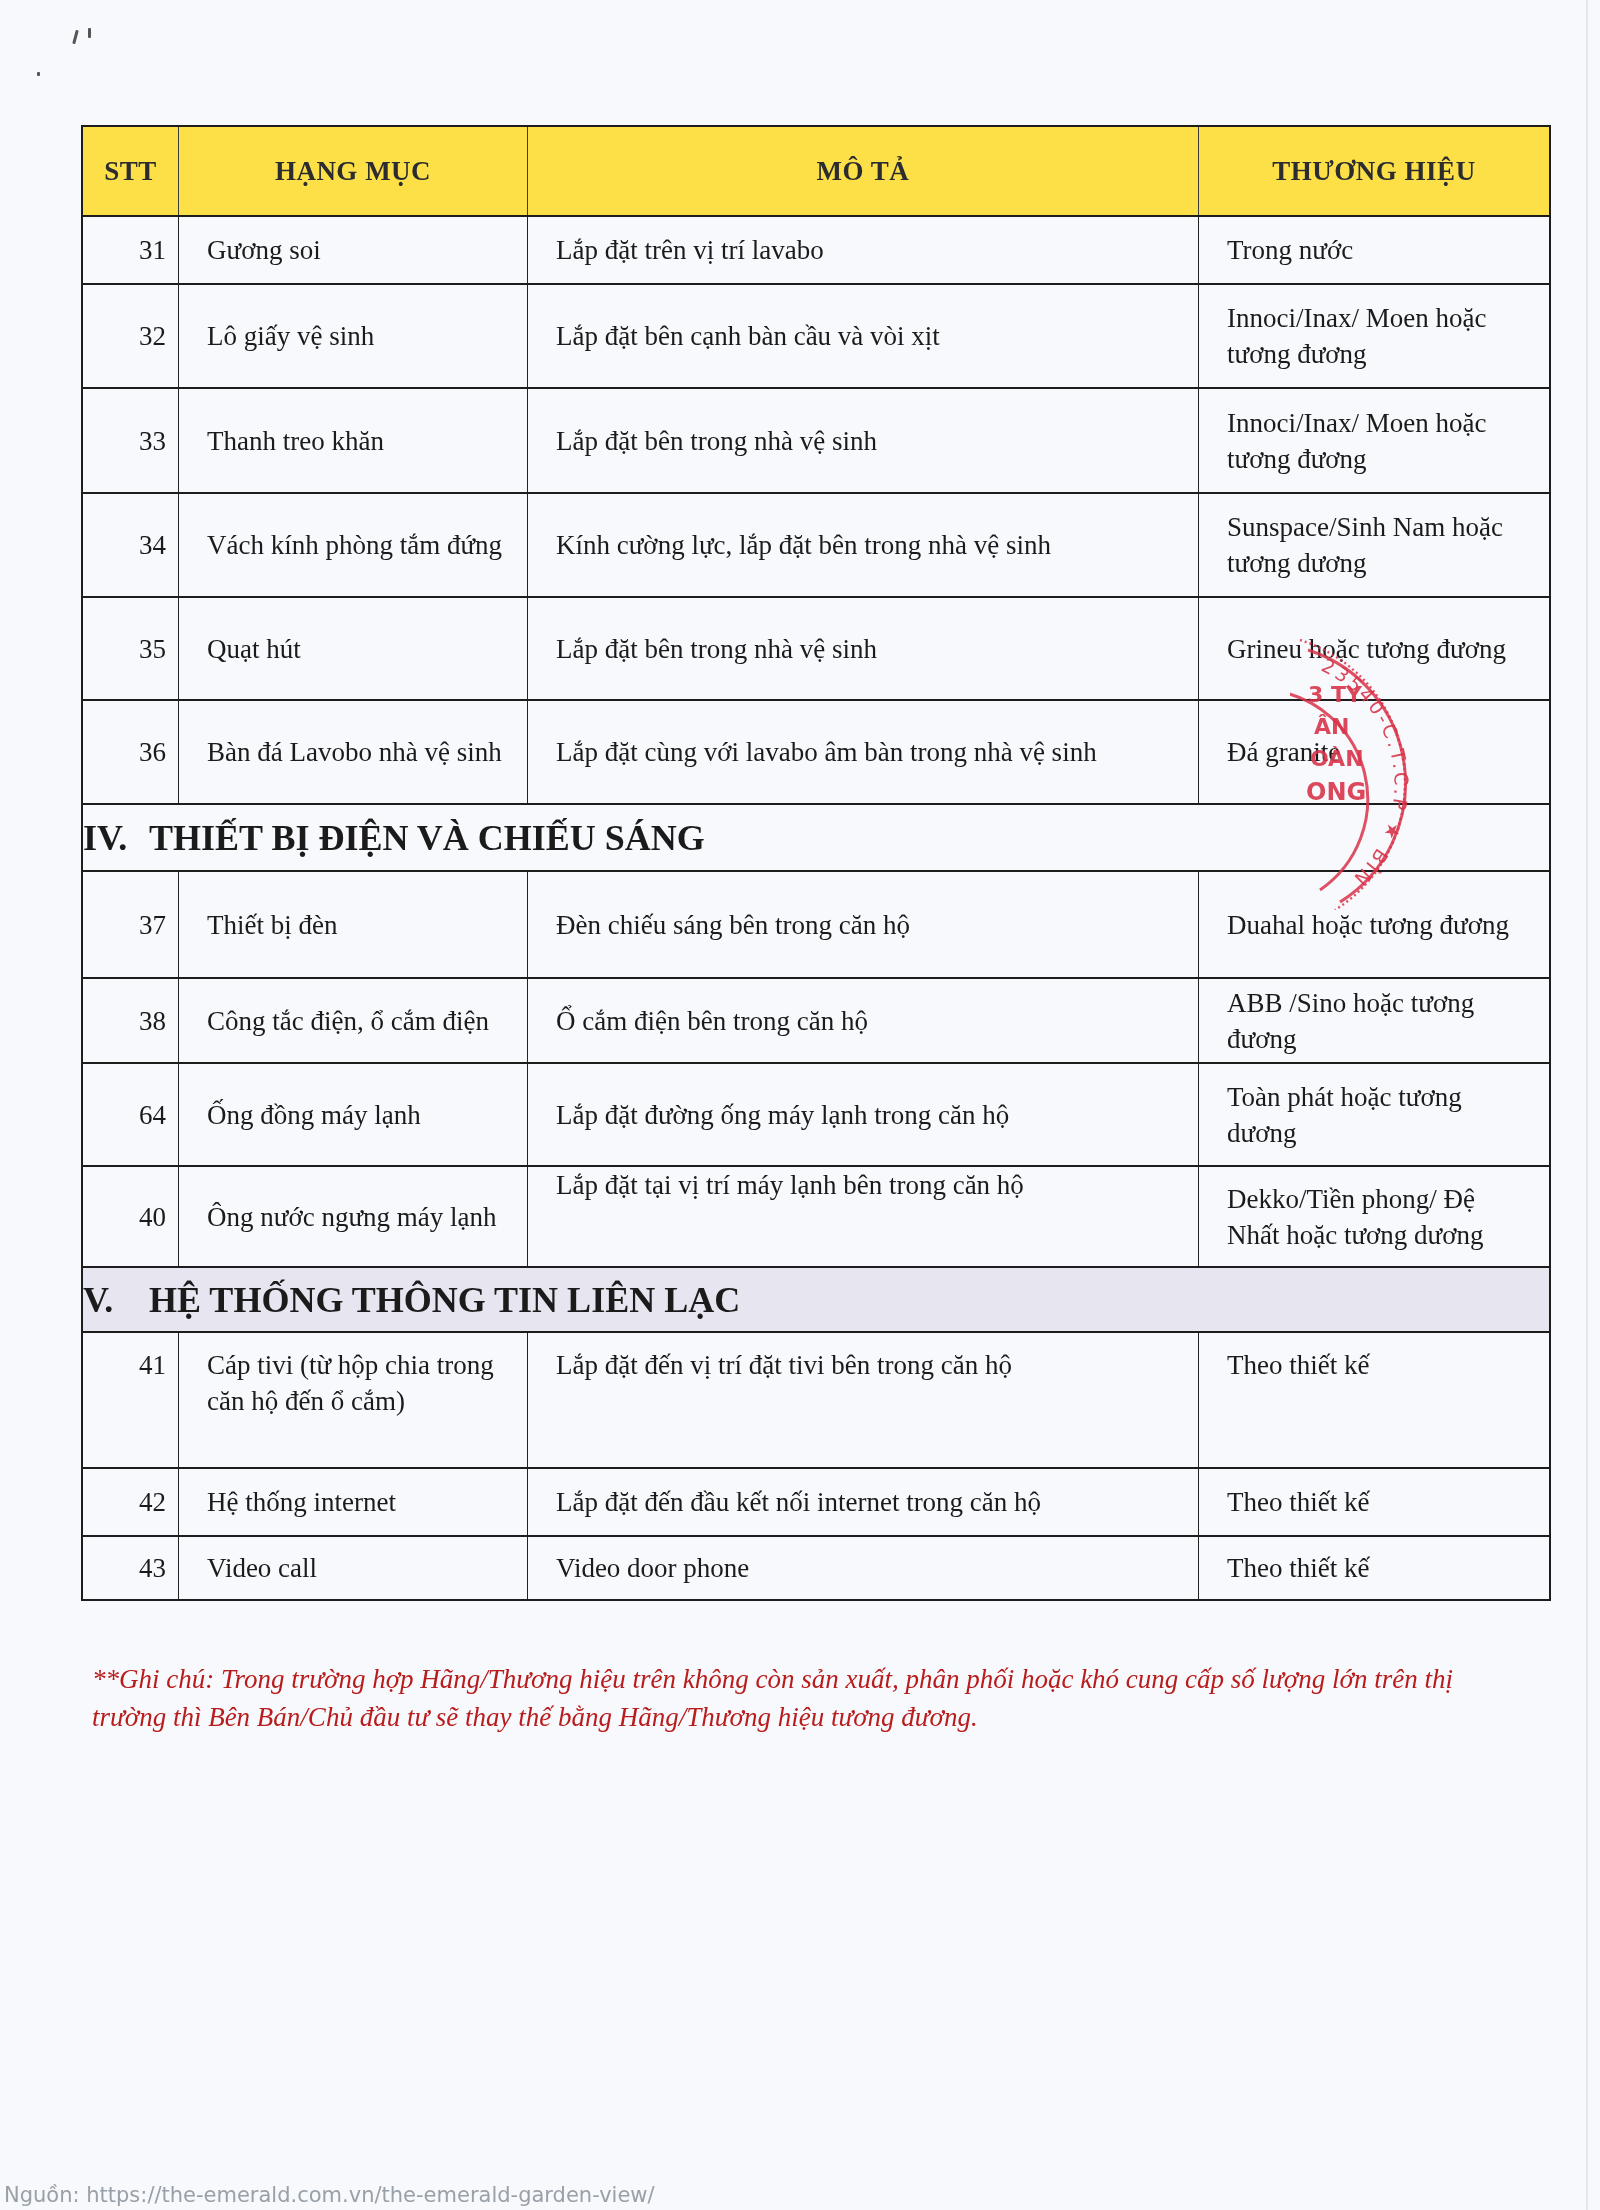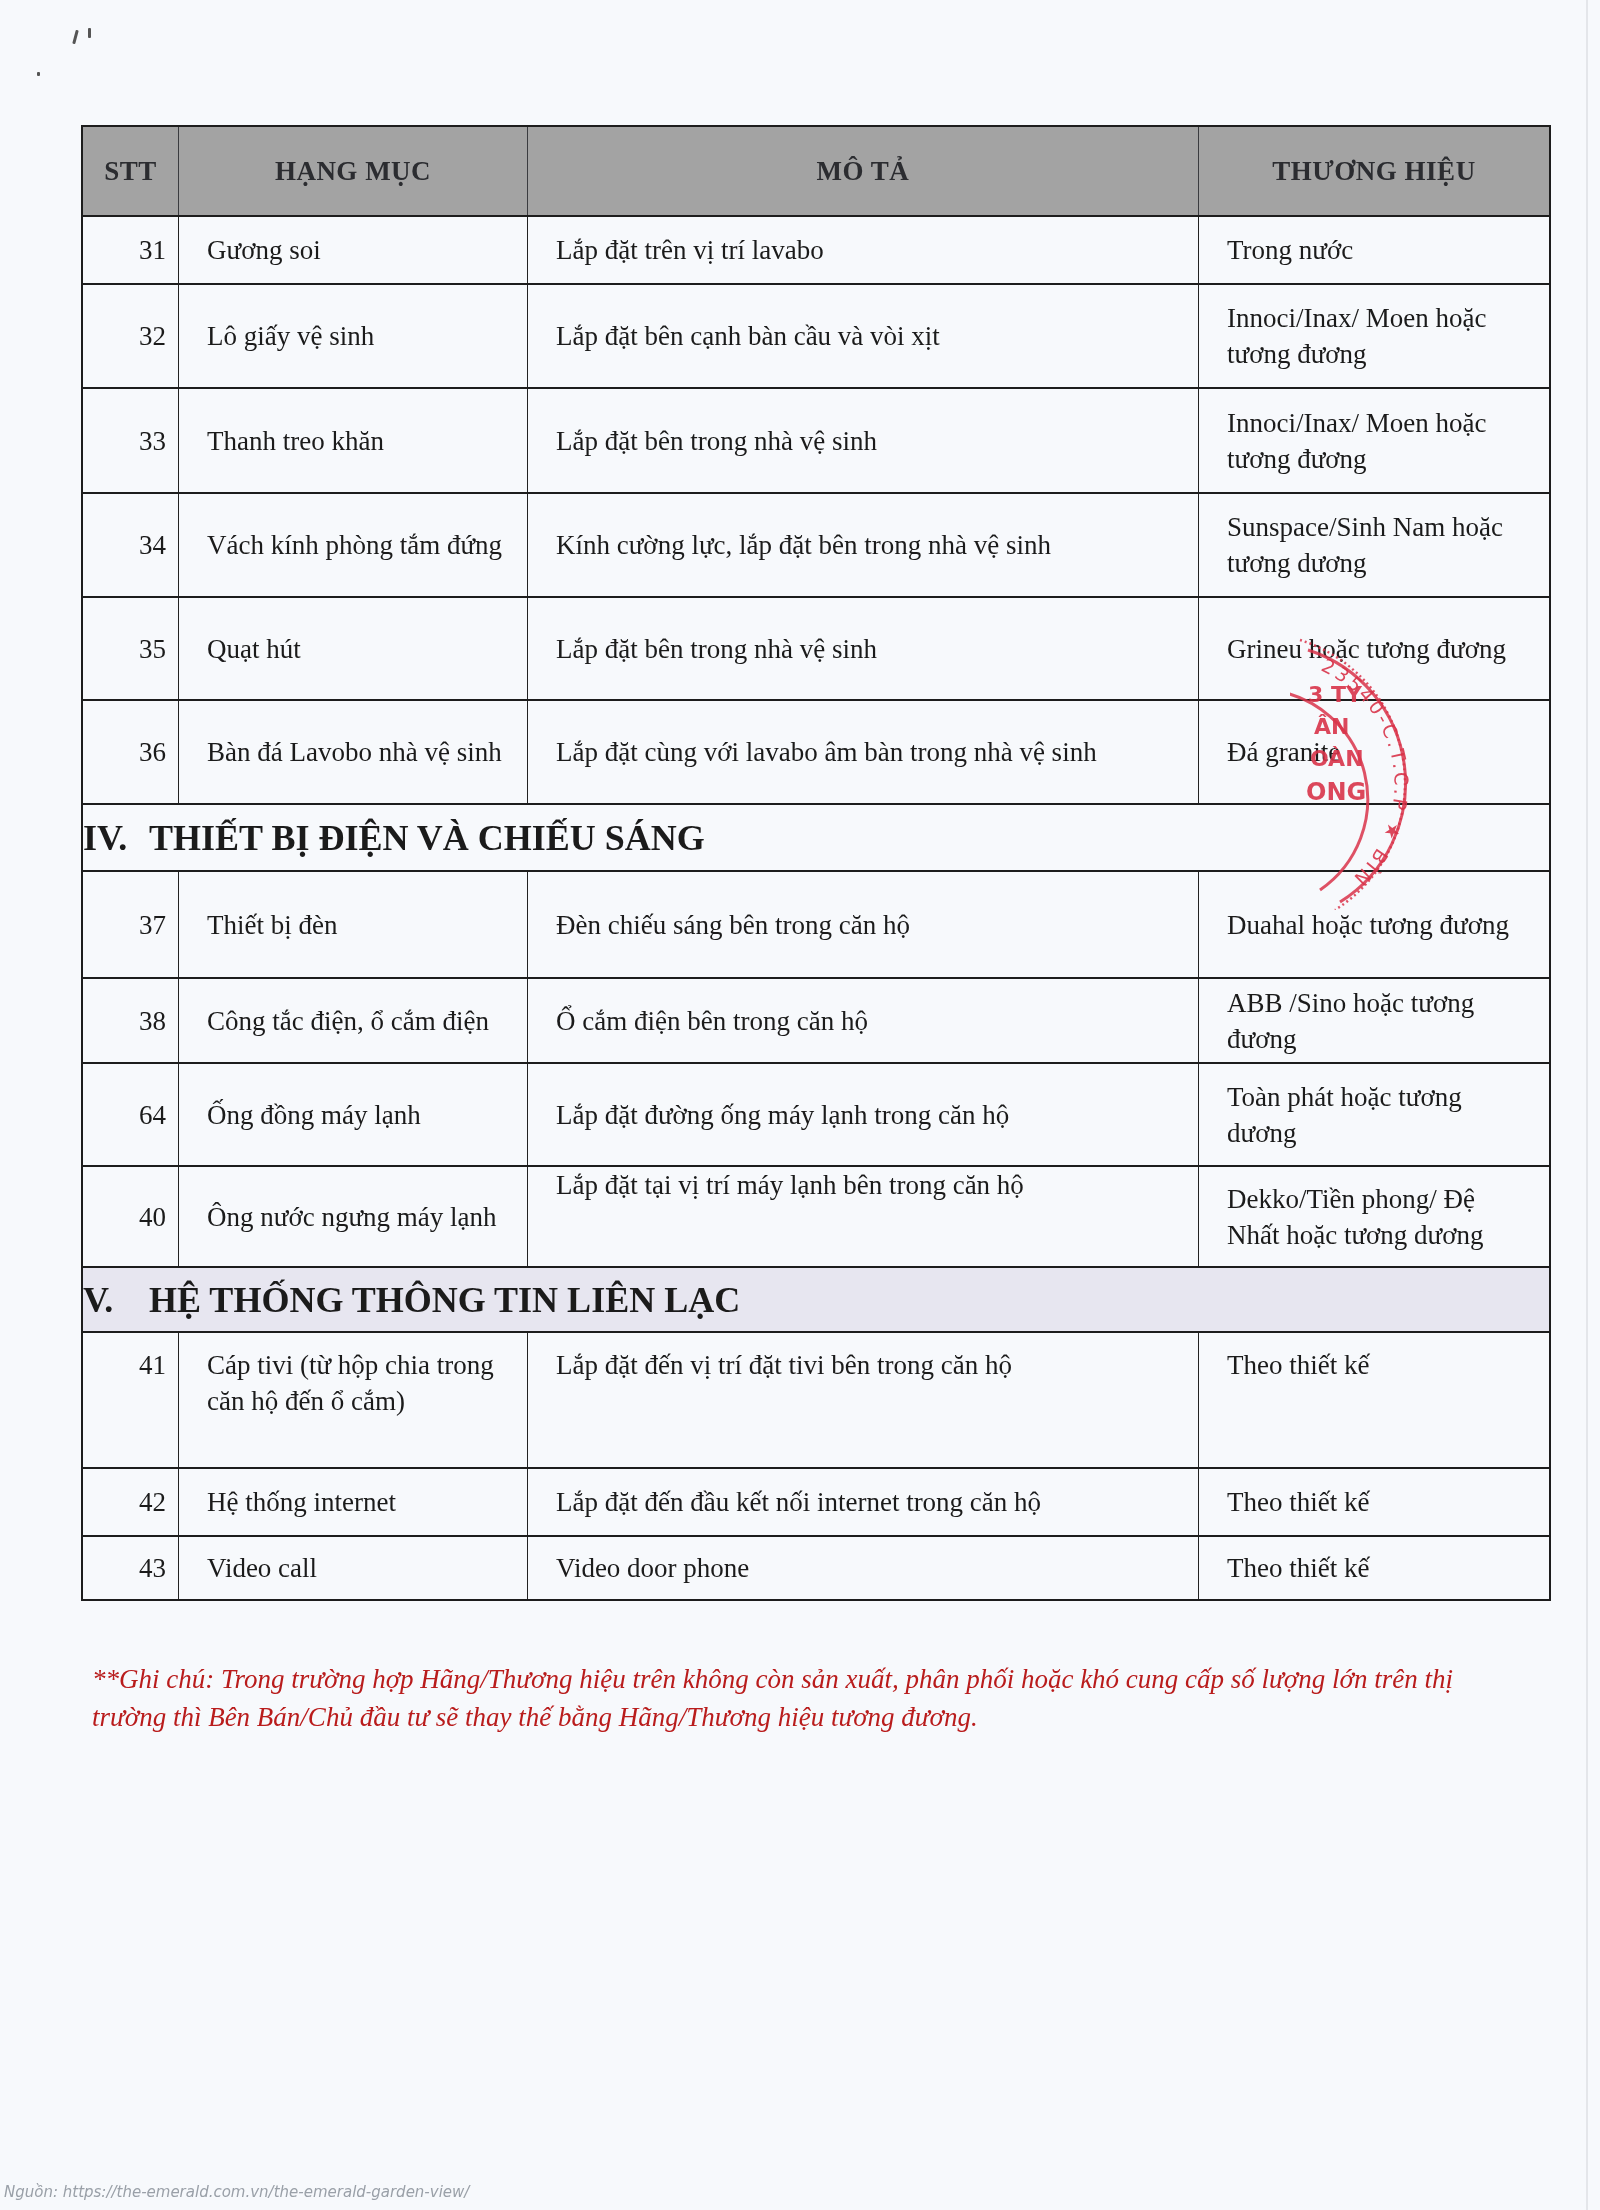--- a/index.html
+++ b/index.html
@@ -17,29 +17,29 @@
   .row:first-child { border-top: none; }
   .cell { box-sizing: border-box; border-left: 1.5px solid #222; padding: 0 18px 0 28px; display: flex; align-items: center; font-size: 27px; line-height: 36px; }
   .cell:first-child { border-left: none; padding-left: 44px; }
   .c-stt { width: 95px; justify-content: center; padding: 0; }
   .c-name { width: 349px; }
   .c-desc { width: 671px; }
   .c-brand { width: 351px; }
   .top-align .cell { align-items: flex-start; padding-top: 14px; }
   .top-align .c-stt { padding-top: 14px; }
 
-  .hdr { background: #a3a3a3; height: 88px; }
+  .hdr { background: #fde047; height: 88px; }
   .hdr .cell { justify-content: center; padding: 0; font-weight: bold; color: #2b2c30; font-size: 27px; letter-spacing: 0.5px; border-left-color: #3a3b3f; }
 
   .section { display: flex; align-items: center; font-weight: bold; font-size: 36px; box-sizing: border-box; }
   .section .roman { width: 66px; }
   .section.shaded { background: #e7e6f0; }
 
   .note { position: absolute; left: 92px; top: 1660px; width: 1420px; font-style: italic; font-size: 27px; line-height: 38px; color: #b91c1c; }
-  .source { position: absolute; left: 4px; top: 2183px; font-family: "DejaVu Sans", sans-serif; font-style: italic; font-size: 15px; color: #9aa0a8; }
+  .source { position: absolute; left: 4px; top: 2183px; font-family: "DejaVu Sans", sans-serif; font-size: 21px; color: #9aa0a8; }
 
   .stamp { position: absolute; left: 1290px; top: 610px; width: 300px; height: 300px; pointer-events: none; }
 </style>
 </head>
 <body>
 
 <div class="page-edge"></div>
 <div class="scan-mark" style="left:74px;top:30px;width:3px;height:14px;transform:rotate(15deg)"></div>
 <div class="scan-mark" style="left:88px;top:28px;width:3px;height:10px"></div>
 <div class="scan-mark" style="left:37px;top:72px;width:3px;height:4px"></div>

